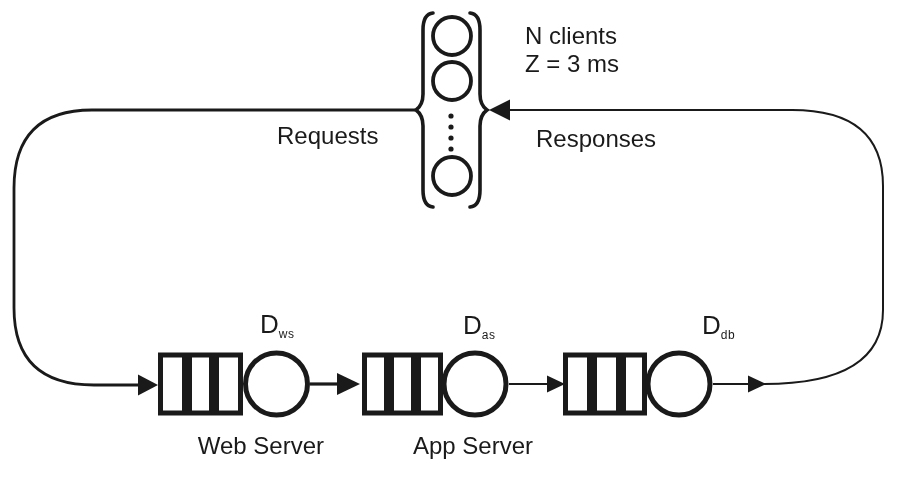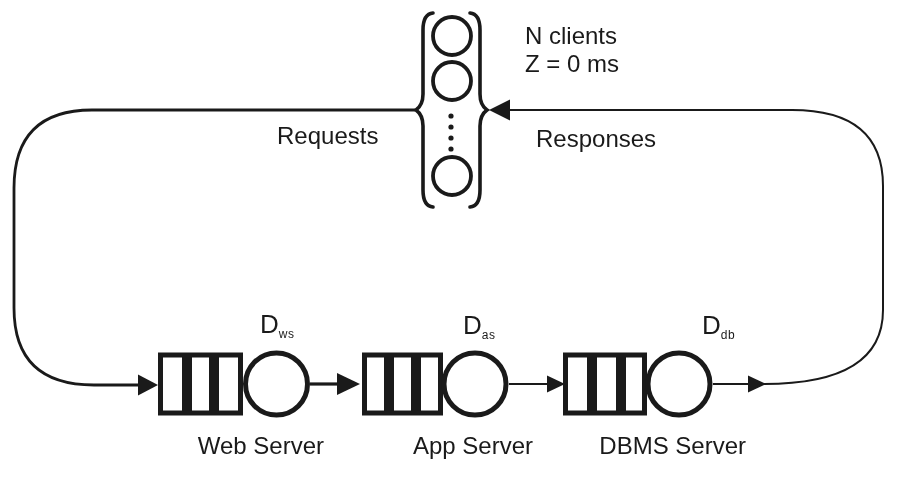--- a/index.html
+++ b/index.html
@@ -86,32 +86,31 @@
     <g>
       <rect class="q" x="565.5" y="355" width="79" height="58"></rect>
       <rect class="bar" x="587" y="354" width="10" height="60"></rect>
       <rect class="bar" x="616" y="354" width="10" height="60"></rect>
       <circle class="srv" cx="679" cy="384" r="31"></circle>
     </g>
   </svg>
 
   <div class="t" style="left:525px; top:22px;">
     <div>N clients</div>
-    <div>Z = 0 ms</div>
+    <div>Z = 3 ms</div>
   </div>
 
   <div class="t" style="left:277px; top:122px;">Requests</div>
   <div class="t" style="left:536px; top:125px;">Responses</div>
 
   <div class="t dlabel" style="left:260px; top:311px;">
     <span>D</span><sub>ws</sub>
   </div>
   <div class="t dlabel" style="left:463px; top:312px;text-align:center;">
     <span>D</span><sub>as</sub>
   </div>
   <div class="t dlabel" style="left:702px; top:312px;">
     <span>D</span><sub>db</sub>
   </div>
 
   <div class="t station-label" style="left:124px; top:432px;">Web Server</div>
   <div class="t station-label" style="left:333px; top:432px;">App Server</div>
-  <div class="t station-label" style="left:546px; top:432px;">DBMS Server</div>
 </div>
 
 </body></html>

